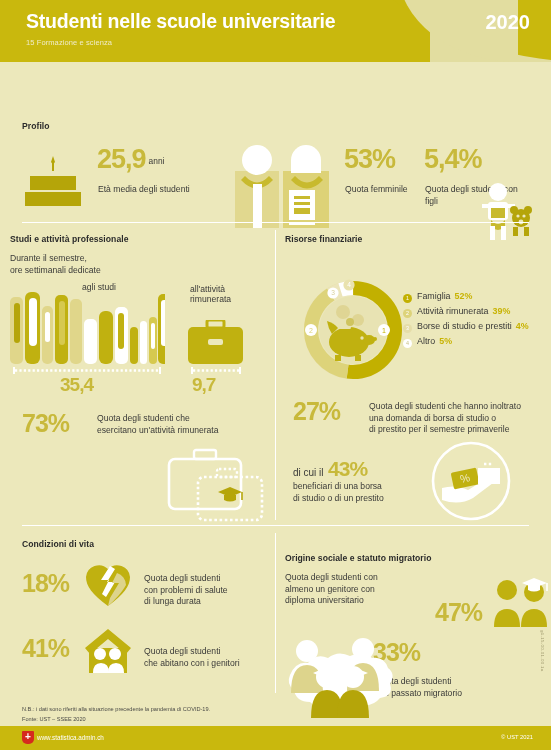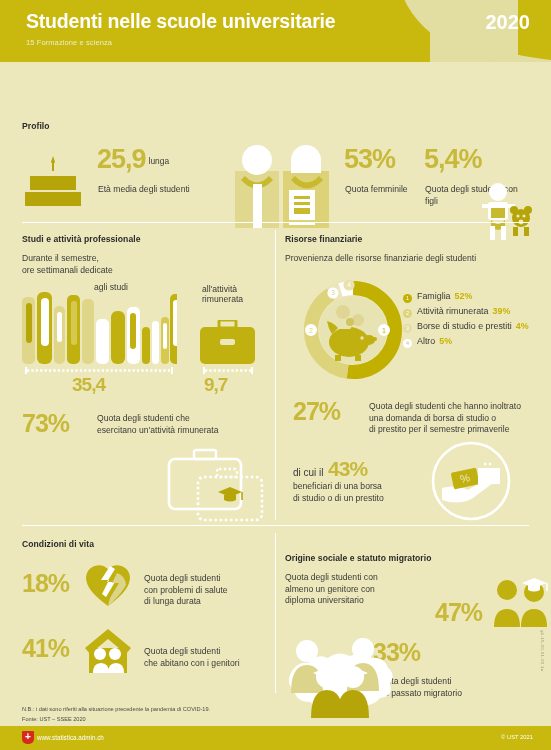--- a/index.html
+++ b/index.html
@@ -73,21 +73,21 @@
   .p-chi .v { font-size: 27px; }
   .p-chi .lbl { position: absolute; left: 1px; top: 40px; width: 105px; }
   .baby-ico { position: absolute; left: 478px; top: 120px; width: 58px; height: 62px; }
 
   
   #mid { position: absolute; left: 0; top: 222px; width: 551px; height: 305px; }
   .vdiv { position: absolute; left: 275px; top: 8px; width: 1px; height: 290px; background: #ffffff; }
   .hdiv-top { position: absolute; left: 22px; top: 0px; width: 507px; height: 1px; background:#ffffff;}
   .hdiv-bot { position: absolute; left: 22px; top: 303px; width: 507px; height: 1px; background:#ffffff;}
 
-  #studi { position: absolute; left: 22px; top: 12px; width: 245px; }
+  #studi { position: absolute; left: 10px; top: 12px; width: 245px; }
   #studi .sec-title { margin-bottom: 9px; }
   #studi .sub { font-size: 8.6px; color: #3a3a38; line-height: 11.6px; }
   .books-wrap { position: absolute; left: 0px; top: 55px; width: 155px; height: 75px; }
   .agli { position: absolute; left: 72px; top: 48px; font-size: 8.6px; color: #3a3a38; }
   .allatt { position: absolute; left: 180px; top: 50px; font-size: 8.6px; color: #3a3a38; line-height: 10.4px;}
   .case-ico { position: absolute; left: 178px; top: 86px; width: 55px; height: 44px; }
   .ruler1 { position: absolute; left: 3px; top: 133px; width: 148px; height: 7px; }
   .ruler2 { position: absolute; left: 181px; top: 133px; width: 50px; height: 7px; }
   .val1 { position: absolute; left: 50px; top: 140px; font-size: 19px; text-align: right; }
   .val2 { position: absolute; left: 182px; top: 140px; font-size: 19px; }
@@ -185,21 +185,21 @@
     <svg class="cake" viewBox="0 0 62 62">
       <path d="M31 10 L33 16 Q31 19 29 16 Z" fill="#b5a509"></path>
       <rect x="30" y="17" width="2" height="8" fill="#b5a509"></rect>
       <path d="M8 30 h46 v10 q-5 5 -11.5 0 q-6 5 -11.5 0 q-6 5 -11.5 0 Q11 45 8 40 Z" fill="#b5a509"></path>
       <rect x="8" y="38" width="46" height="6" fill="#b5a509"></rect>
       <path d="M3 46 h56 v10 q-6 5 -14 0 q-8 5 -14 0 q-8 5 -14 0 Q9 61 3 56 Z" fill="#b5a509"></path>
       <rect x="3" y="54" width="56" height="6" fill="#b5a509"></rect>
     </svg>
 
     <div class="p-age">
-      <span class="big-num v">25,9</span><span class="u">lunga</span>
+      <span class="big-num v">25,9</span><span class="u">anni</span>
       <div class="body-text lbl">Età media degli studenti</div>
     </div>
 
     <svg class="students-ico" viewBox="0 0 100 90">
       <rect x="2" y="33" width="44" height="57" fill="#e1d88f"></rect>
       <rect x="50" y="33" width="46" height="57" fill="#ddd277"></rect>
       <circle cx="24" cy="22" r="15" fill="#ffffff"></circle>
       <path d="M58 22 a15 15 0 0 1 30 0 v13 h-30 Z" fill="#ffffff"></path>
       <path d="M73 7 q-8 9 -15 28 h8 q3 -18 7 -22 q4 4 7 22 h8 Q81 16 73 7Z" fill="#ffffff"></path>
       <path d="M12 38 q12 13 24 0 l4 4 q-16 17 -32 0 Z" fill="#c8ba2e"></path>
@@ -313,21 +313,20 @@
       <rect x="9" y="12" width="72" height="50" rx="6" fill="none" stroke="#ffffff" stroke-width="2.6"></rect>
       <rect x="57" y="22" width="20" height="8" rx="2" fill="none" stroke="#ffffff" stroke-width="2.4" stroke-dasharray="2.4 2.4"></rect>
       <rect x="38" y="30" width="64" height="43" rx="6" fill="none" stroke="#ffffff" stroke-width="2.6" stroke-dasharray="2.6 2.6"></rect>
       <path d="M58 45 l12 -5 l12 5 l-12 5 Z" fill="#b5a509"></path>
       <path d="M64 48 v5 q6 3 12 0 v-5" fill="#b5a509"></path>
       <line x1="82" y1="45" x2="82" y2="53" stroke="#b5a509" stroke-width="1.6"></line>
     </svg>
 
     <div id="risorse">
       <div class="sec-title">Risorse finanziarie</div>
-      <div class="sub">Provenienza delle risorse finanziarie degli studenti</div>
 
       <svg class="donut" viewBox="0 0 108 108">
         <circle cx="54" cy="54" r="42" fill="none" stroke="#e8e0ad" stroke-width="14"></circle>
 
         <circle cx="54" cy="54" r="42" fill="none" stroke="#c2b000" stroke-width="14" stroke-dasharray="137.2 126.6" stroke-dashoffset="0" transform="rotate(-90 54 54)"></circle>
 
         <circle cx="54" cy="54" r="42" fill="none" stroke="#ddd37a" stroke-width="14" stroke-dasharray="102.9 160.9" stroke-dashoffset="-137.2" transform="rotate(-90 54 54)"></circle>
 
         <circle cx="54" cy="54" r="42" fill="none" stroke="#ece5bb" stroke-width="14" stroke-dasharray="10.6 253.2" stroke-dashoffset="-240.1" transform="rotate(-90 54 54)"></circle>
 

